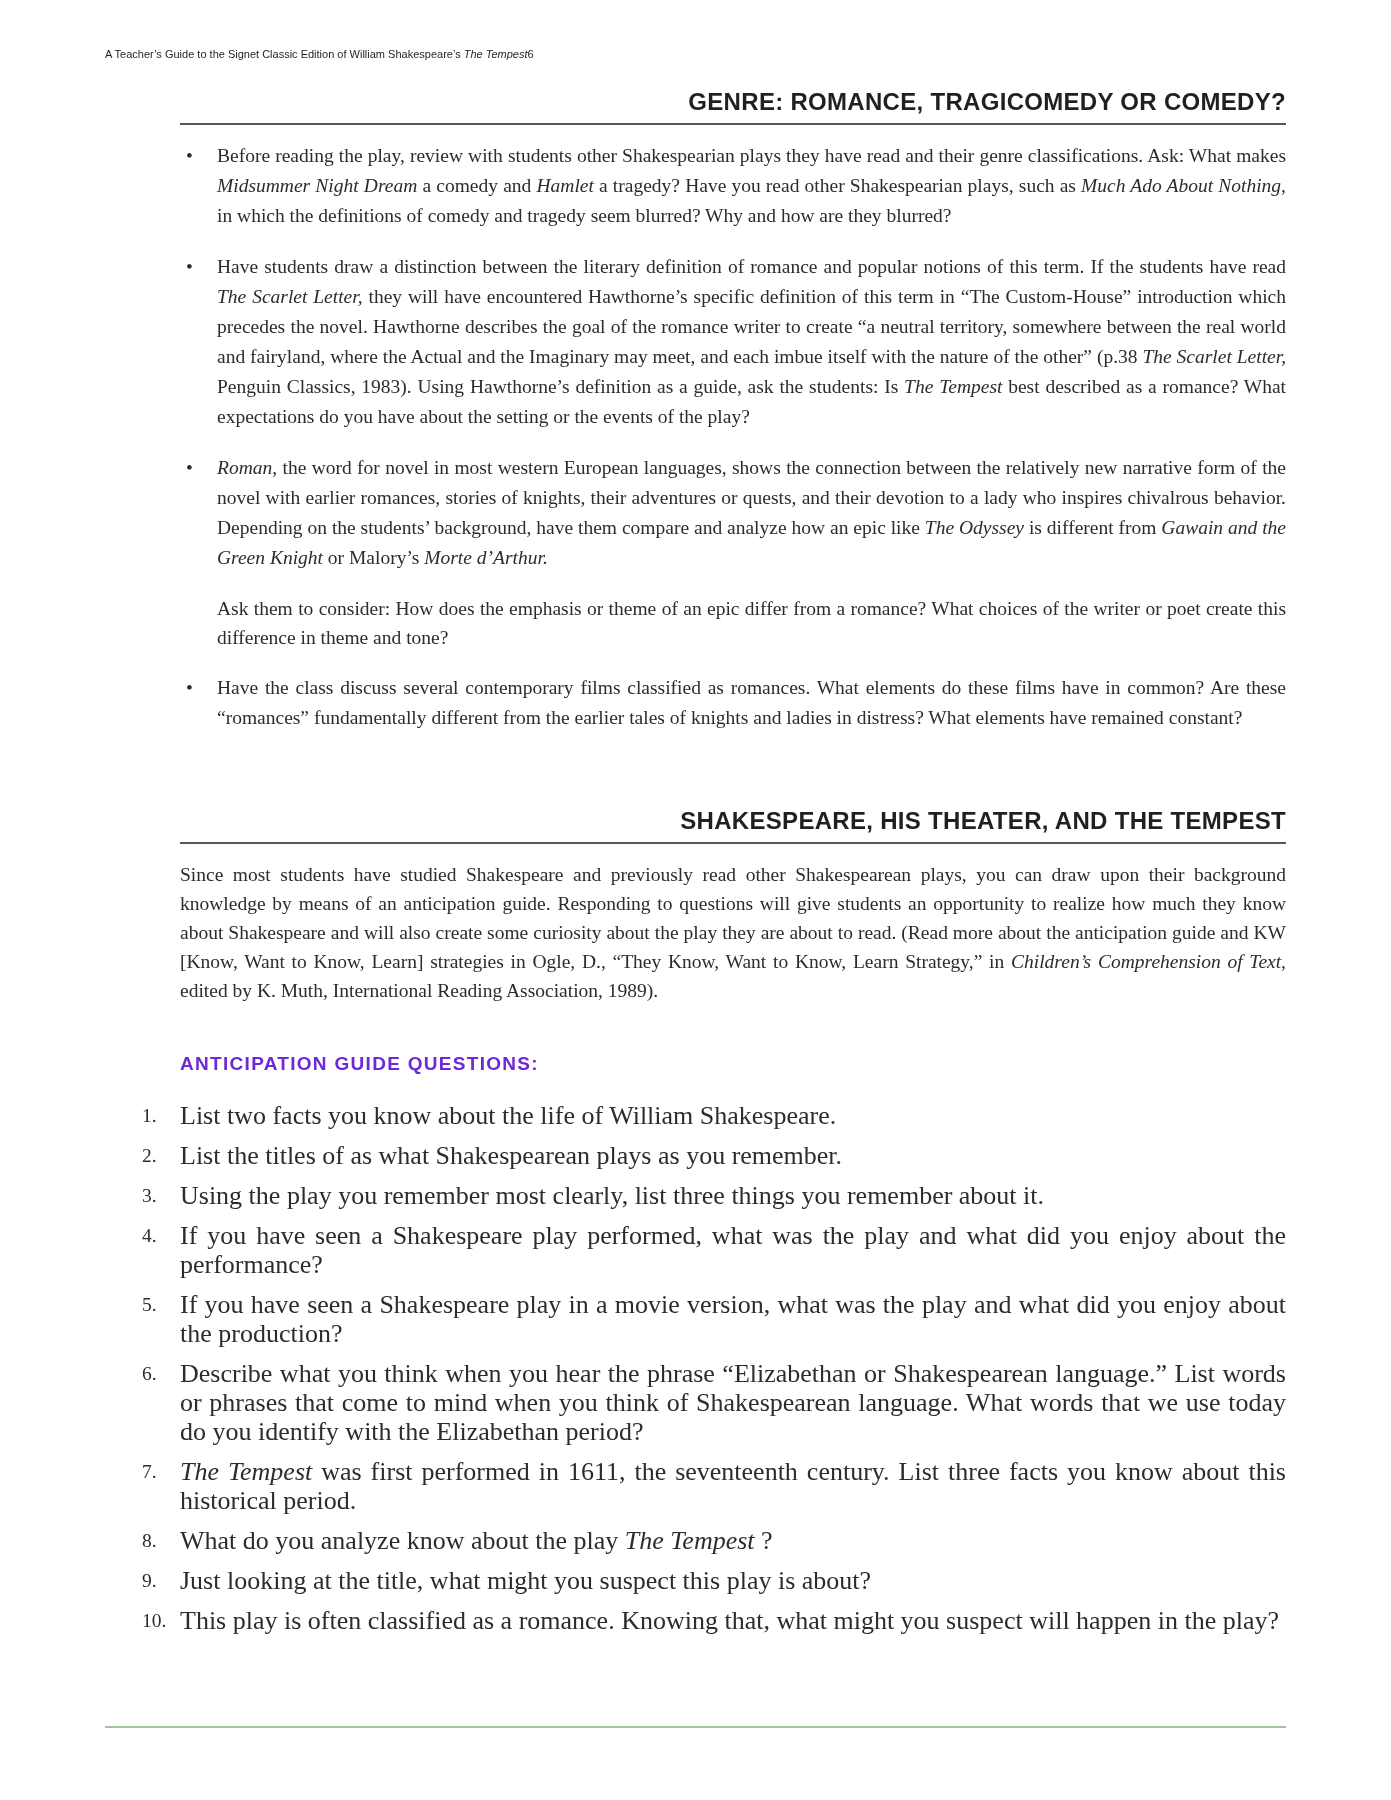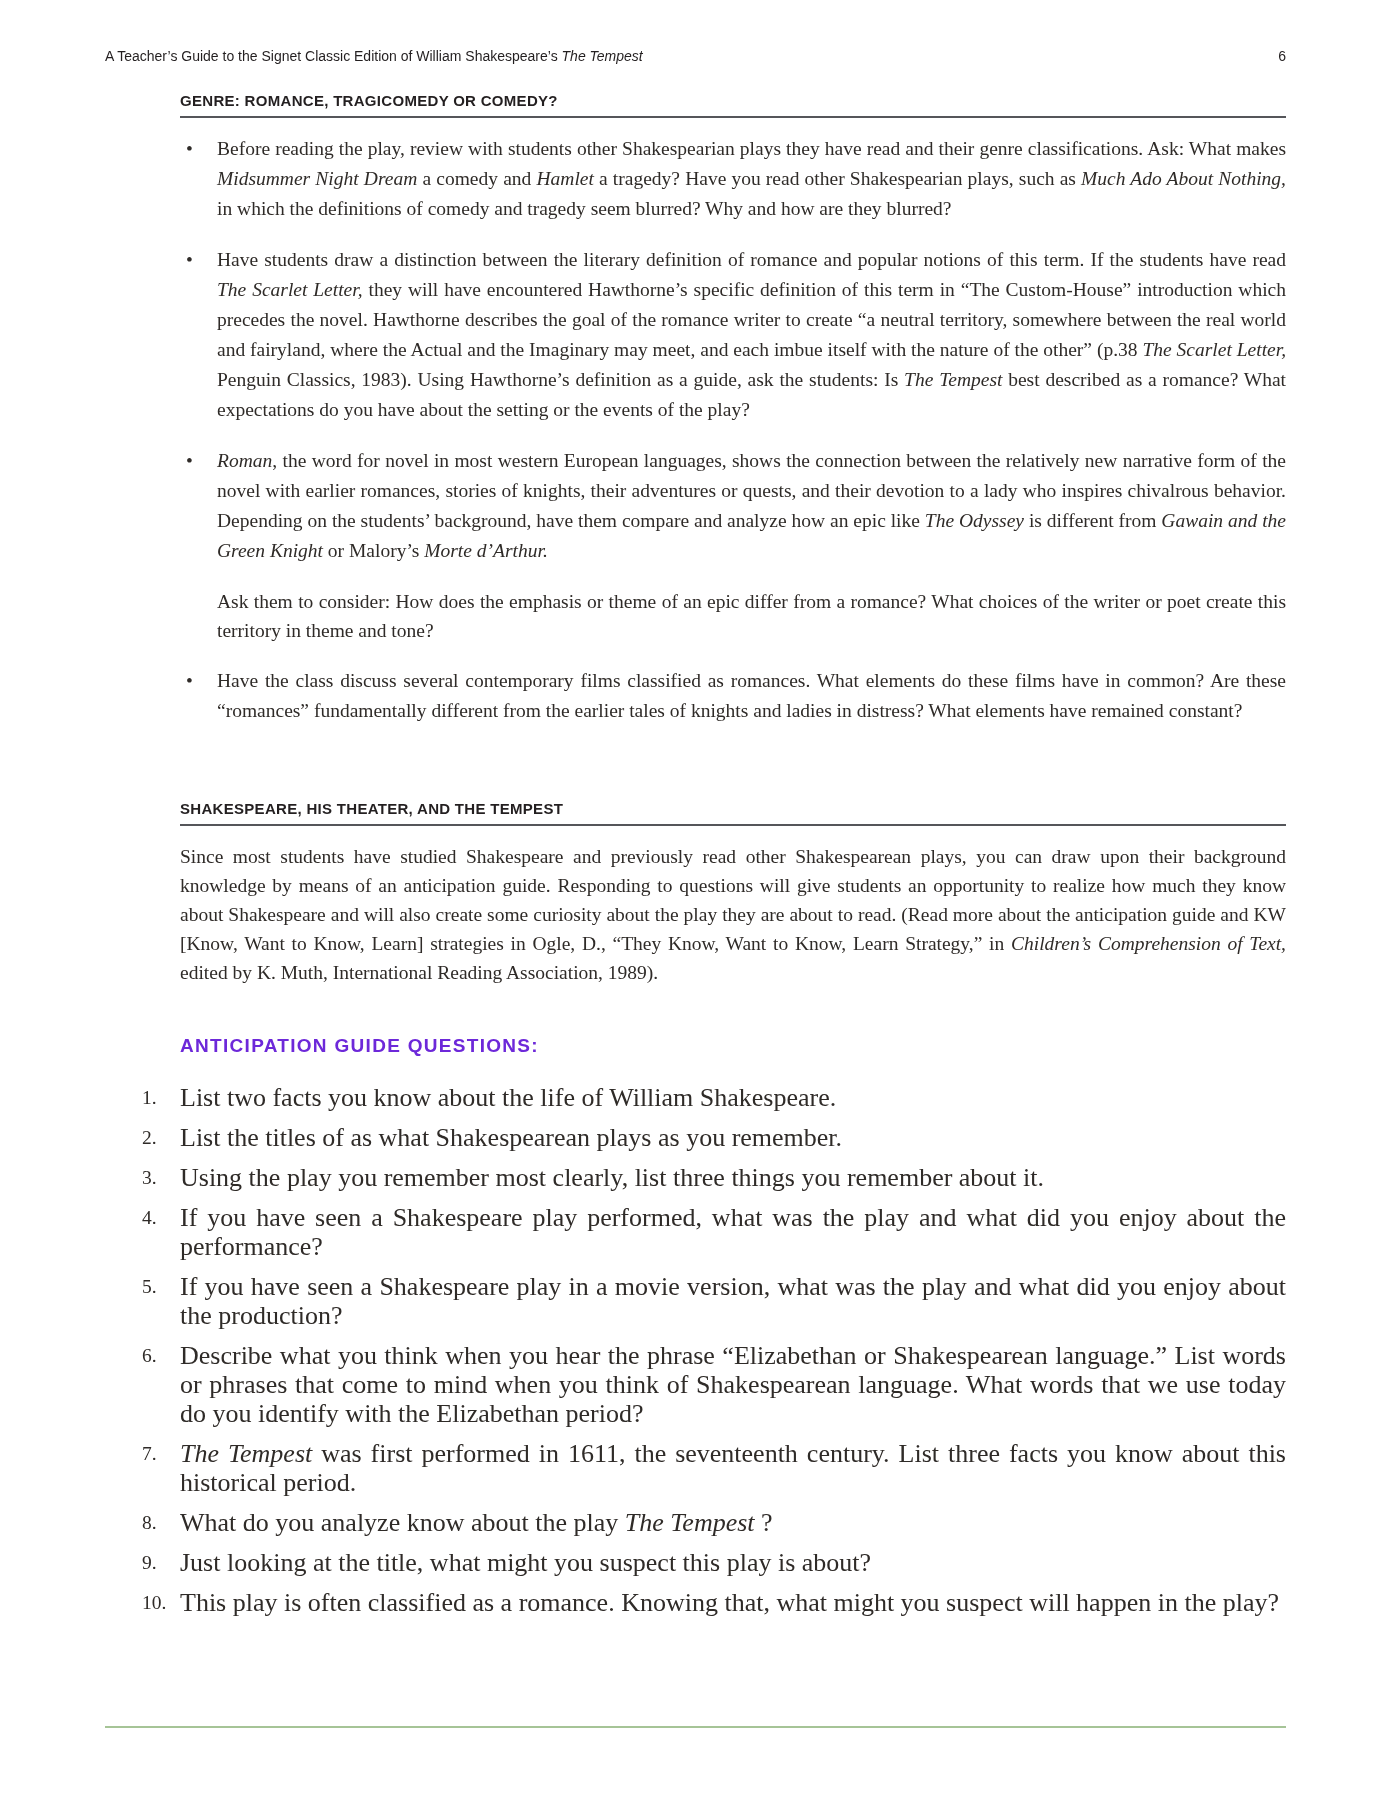--- a/index.html
+++ b/index.html
@@ -9,34 +9,34 @@
     height: 1800px;
     background: #ffffff;
     position: relative;
     padding: 48px 105px 0 105px;
     font-family: "Liberation Serif", serif;
     color: #2f2b28;
     overflow: hidden;
   }
   .page-header {
     display: flex;
-    justify-content: space-between;
     align-items: baseline;
     font-family: "Liberation Sans", sans-serif;
-    font-size: 14px;
+    font-size: 11px;
     color: #231f20;
   }
   .content { margin-left: 75px; padding-top: 28px; }
   .section-heading {
     font-family: "Liberation Sans", sans-serif;
-    font-size: 15px;
+    font-size: 24px;
     font-weight: 700;
     color: #231f20;
     letter-spacing: 0.3px;
     margin: 0;
+    text-align: right;
   }
   .heading-rule {
     border: none;
     border-top: 2px solid #55565a;
     margin: 7px 0 16px 0;
     height: 0;
   }
   .para {
     font-size: 19.5px;
     line-height: 29px;
@@ -115,21 +115,21 @@
       <div class="bullet-item">
         <span class="bullet-marker">•</span>
         <div class="bullet-text"><span>Have students draw a distinction between the literary definition of romance and popular notions of this term. If the students have read </span><span style="font-style: italic;">The Scarlet Letter,</span><span> they will have encountered Hawthorne’s specific definition of this term in “The Custom-House” introduction which precedes the novel. Hawthorne describes the goal of the romance writer to create “a neutral territory, somewhere between the real world and fairyland, where the Actual and the Imaginary may meet, and each imbue itself with the nature of the other” (p.38 </span><span style="font-style: italic;">The Scarlet Letter,</span><span> Penguin Classics, 1983). Using Hawthorne’s definition as a guide, ask the students: Is </span><span style="font-style: italic;">The Tempest</span><span> best described as a romance? What expectations do you have about the setting or the events of the play?</span></div>
       </div>
 
       <div class="bullet-item">
         <span class="bullet-marker">•</span>
         <div class="bullet-text"><span style="font-style: italic;">Roman</span><span>, the word for novel in most western European languages, shows the connection between the relatively new narrative form of the novel with earlier romances, stories of knights, their adventures or quests, and their devotion to a lady who inspires chivalrous behavior. Depending on the students’ background, have them compare and analyze how an epic like </span><span style="font-style: italic;">The Odyssey</span><span> is different from </span><span style="font-style: italic;">Gawain and the Green Knight</span><span> or Malory’s </span><span style="font-style: italic;">Morte d’Arthur.</span></div>
       </div>
 
-      <p class="para sub-para"><span>Ask them to consider: How does the emphasis or theme of an epic differ from a romance? What choices of the writer or poet create this territory in theme and tone?</span></p>
+      <p class="para sub-para"><span>Ask them to consider: How does the emphasis or theme of an epic differ from a romance? What choices of the writer or poet create this difference in theme and tone?</span></p>
 
       <div class="bullet-item">
         <span class="bullet-marker">•</span>
         <div class="bullet-text"><span>Have the class discuss several contemporary films classified as romances. What elements do these films have in common? Are these “romances” fundamentally different from the earlier tales of knights and ladies in distress? What elements have remained constant?</span></div>
       </div>
     </section>
 
     <section class="section-2">
       <h2 class="section-heading">SHAKESPEARE, HIS THEATER, AND THE TEMPEST</h2>
       <div class="heading-rule"></div>

